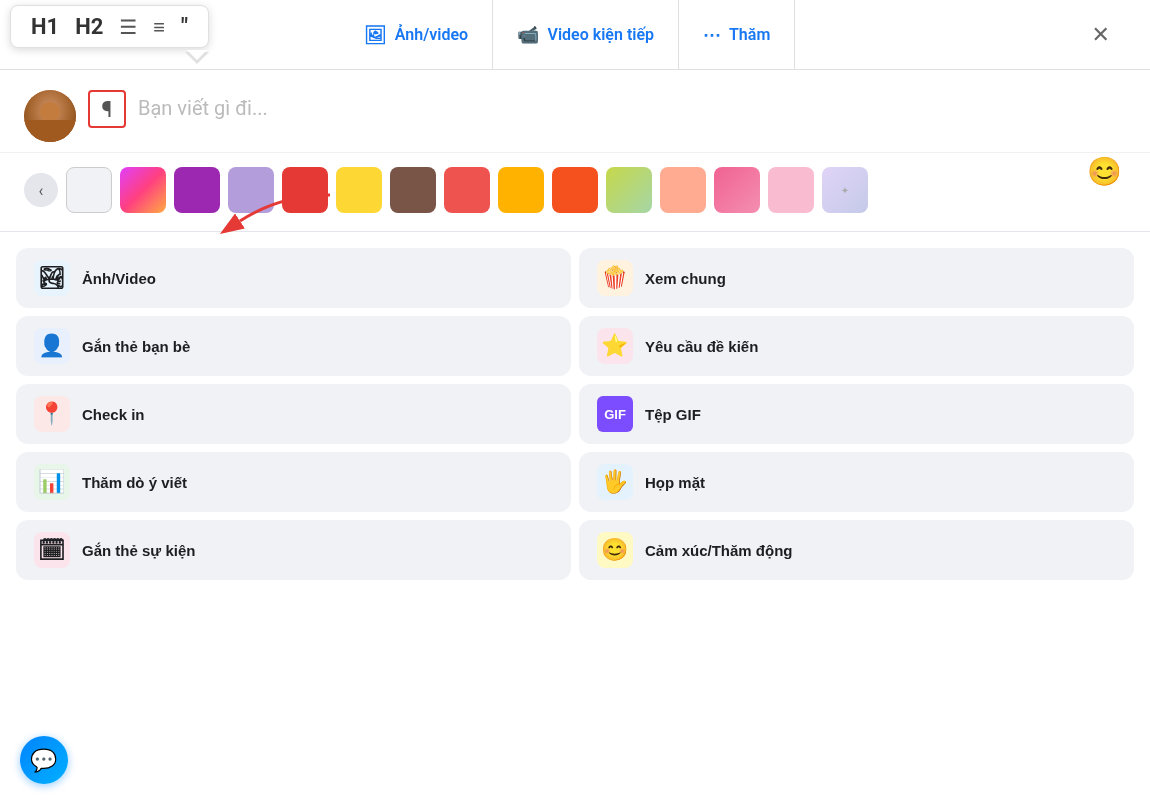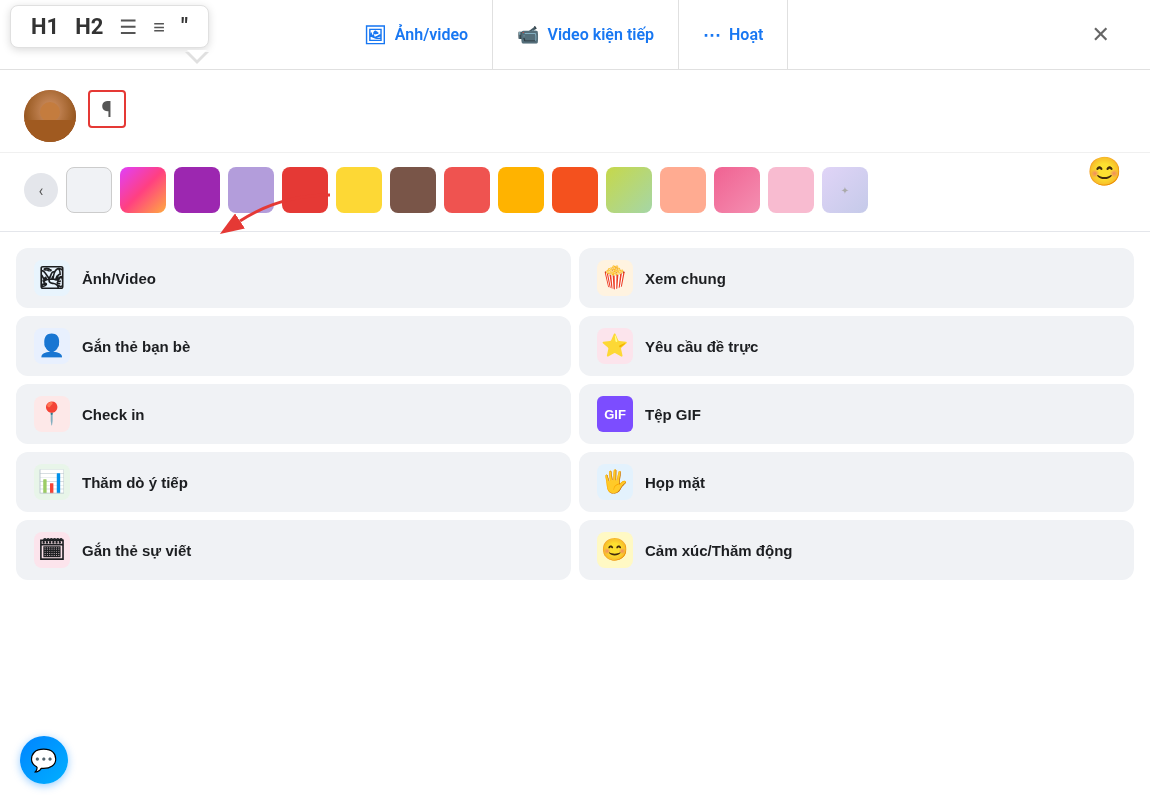--- a/index.html
+++ b/index.html
@@ -317,21 +317,21 @@
     <div class="tab-item">
       <span class="tab-icon">🖼</span>
       <span>Ảnh/video</span>
     </div>
     <div class="tab-item">
       <span class="tab-icon">📹</span>
       <span>Video kiện tiếp</span>
     </div>
     <div class="tab-item">
       <span class="tab-icon">⋯</span>
-      <span>Hoạt</span>
+      <span>Thăm</span>
     </div>
   </div>
 
   <div class="close-btn">✕</div>
 </div>
 
 <div class="post-input-area" style="position:relative;">
   <div class="avatar">
     <div class="avatar-img"></div>
   </div>
@@ -344,20 +344,23 @@
     <svg class="red-arrow" viewBox="0 0 140 50">
       <defs>
         <marker id="arrowhead" markerWidth="8" markerHeight="6" refX="0" refY="3" orient="auto">
           <polygon points="0 0, 8 3, 0 6" fill="#e53935"></polygon>
         </marker>
       </defs>
       <path d="M130,10 Q80,10 40,36" stroke="#e53935" stroke-width="3" fill="none" marker-end="url(#arrowhead)"></path>
     </svg>
   </div>
 
+  <div class="post-placeholder">
+    <span>Bạn viết gì đi...</span>
+  </div>
 </div>
 
 <div class="emoji-btn">😊</div>
 
 <div class="bg-selector">
   <div class="bg-arrow-btn">‹</div>
   <div class="bg-color-swatch swatch-white" style="background:#f0f2f5; border:1px solid #ccc;"></div>
   <div class="bg-color-swatch" style="background: linear-gradient(135deg, #e040fb, #ff4081, #ffab40);"></div>
   <div class="bg-color-swatch" style="background: #9c27b0;"></div>
   <div class="bg-color-swatch" style="background: #b39ddb;"></div>
@@ -388,44 +391,44 @@
     <div class="action-icon icon-watch">🍿</div>
     <span class="action-label">Xem chung</span>
   </button>
 
   <button class="action-btn">
     <div class="action-icon icon-tag">👤</div>
     <span class="action-label">Gắn thẻ bạn bè</span>
   </button>
   <button class="action-btn">
     <div class="action-icon icon-suggest" style="background:#fce4ec; color:#e91e63;">⭐</div>
-    <span class="action-label">Yêu cầu đề trực</span>
+    <span class="action-label">Yêu cầu đề kiến</span>
   </button>
 
   <button class="action-btn">
     <div class="action-icon icon-checkin">📍</div>
     <span class="action-label">Check in</span>
   </button>
   <button class="action-btn">
     <div class="action-icon icon-gif" style="background:#7c4dff; color:#fff; font-size:13px; font-weight:900; border-radius:6px;">GIF</div>
     <span class="action-label">Tệp GIF</span>
   </button>
 
   <button class="action-btn">
     <div class="action-icon icon-poll">📊</div>
-    <span class="action-label">Thăm dò ý tiếp</span>
+    <span class="action-label">Thăm dò ý viết</span>
   </button>
   <button class="action-btn">
     <div class="action-icon icon-hangout">🖐</div>
     <span class="action-label">Họp mặt</span>
   </button>
 
   <button class="action-btn">
     <div class="action-icon icon-event" style="background:#fce4ec;">🗓</div>
-    <span class="action-label">Gắn thẻ sự viết</span>
+    <span class="action-label">Gắn thẻ sự kiện</span>
   </button>
   <button class="action-btn">
     <div class="action-icon icon-emotion" style="background:#fff9c4;">😊</div>
     <span class="action-label">Cảm xúc/Thăm động</span>
   </button>
 
 </div>
 
 <div class="messenger-icon">
   <span style="color:white; font-size:22px;">💬</span>

